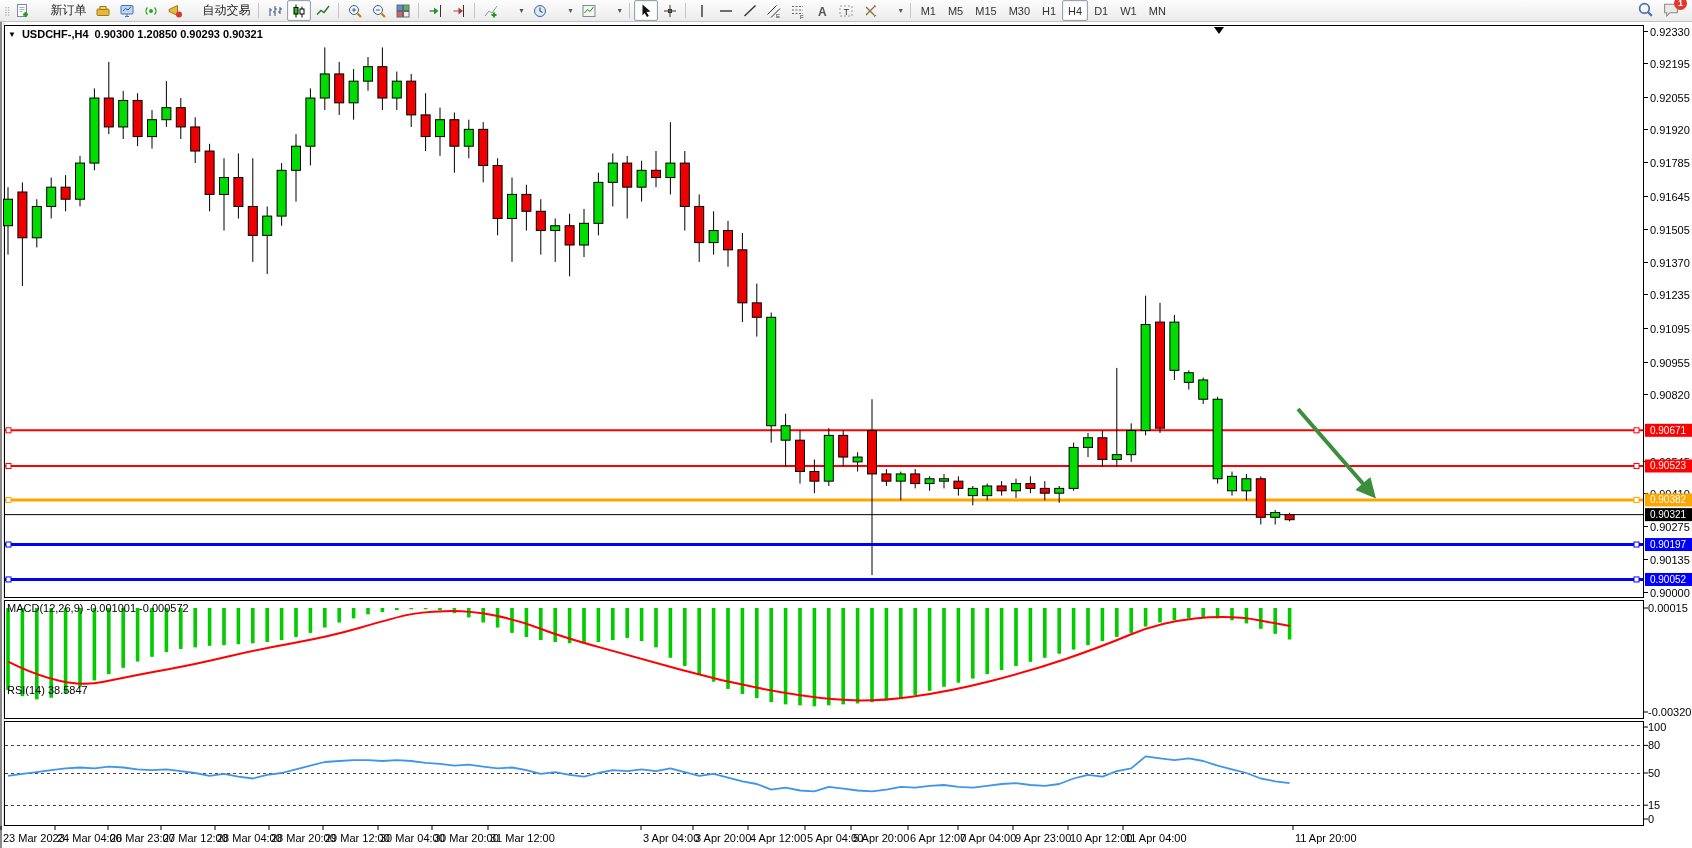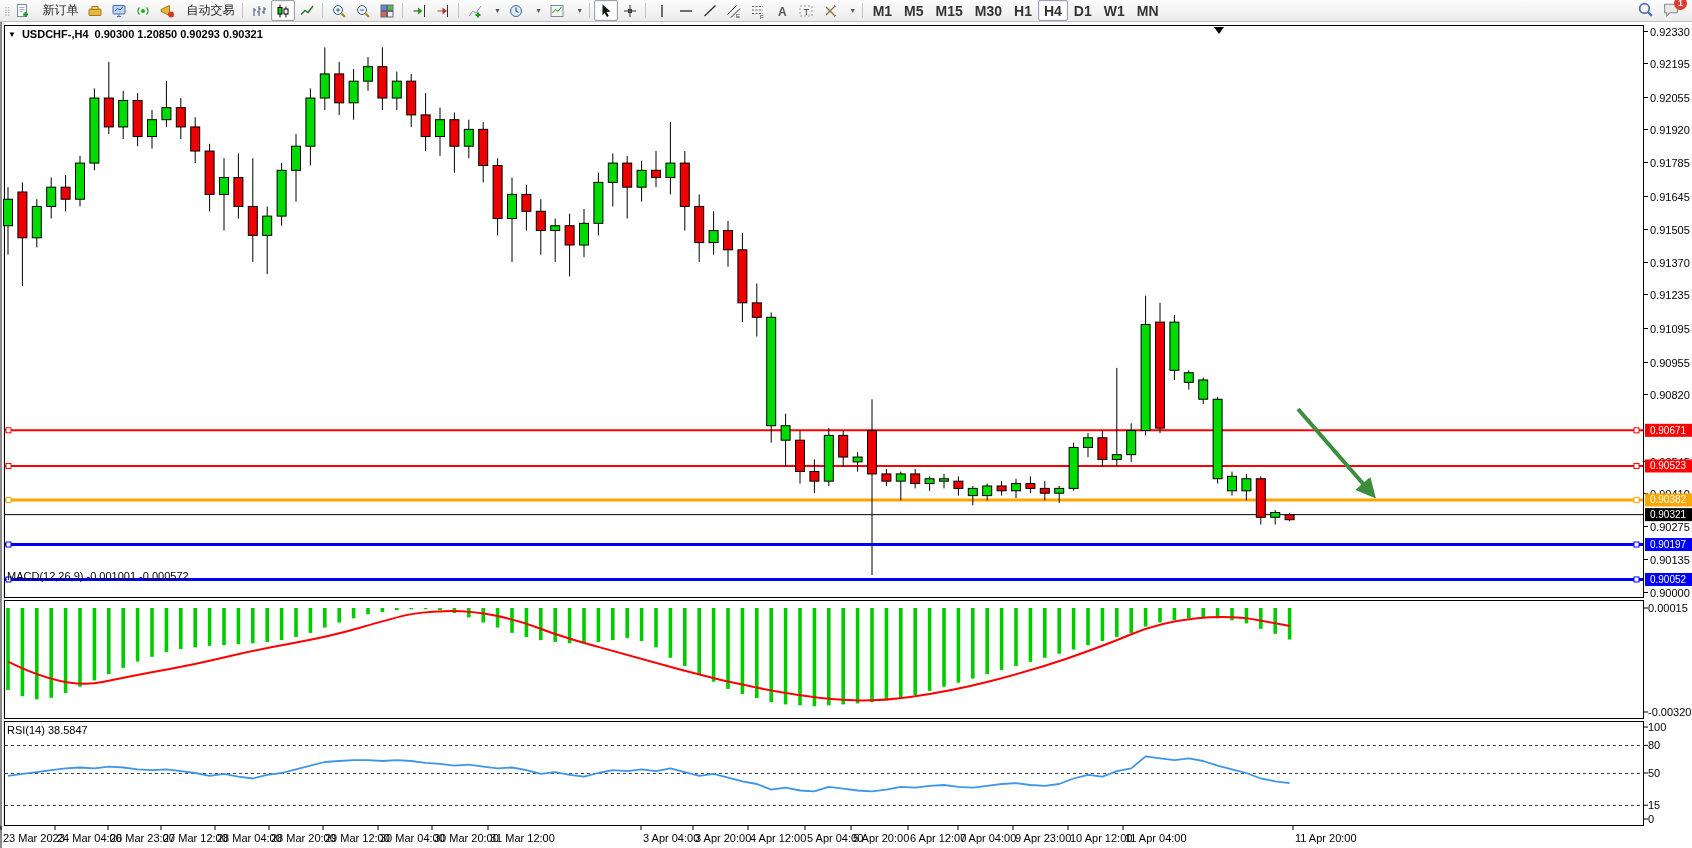--- a/index.html
+++ b/index.html
@@ -4,36 +4,36 @@
 <style>
   html,body{margin:0;padding:0;background:#fff;width:1692px;height:848px;overflow:hidden;
     font-family:"Liberation Sans",sans-serif;-webkit-font-smoothing:antialiased;position:relative;}
   
   .toolbar{position:absolute;top:0;left:0;width:1692px;height:22px;box-sizing:border-box;
     background:linear-gradient(#fdfdfd,#ebebeb);border-bottom:1px solid #c0c0c0;
     display:flex;align-items:center;padding:0 4px;z-index:10;font-size:12px;color:#222;}
   .tb-group{display:flex;align-items:center;height:22px;}
   .tsep{width:1px;height:15px;background:#c6c6c6;margin:0 4px 0 3px;}
   .grip{color:#b5b5b5;font-size:9px;letter-spacing:-2px;margin-right:2px;}
-  .tbtn{display:flex;align-items:center;gap:12px;height:19px;padding:0 3px;border:1px solid transparent;
+  .tbtn{display:flex;align-items:center;gap:20px;height:19px;padding:0 3px;border:1px solid transparent;
     border-radius:2px;cursor:default;}
   .tbtn.active{background:#fff;border:1px solid #9aa4b0;box-shadow:inset 0 0 2px #ccd;}
   .tbtn svg{display:block;}
   .caret{font-size:8px;color:#555;margin-left:1px;}
-  .tflabel{font-size:14px;font-weight:700;color:#333;padding:0 2px;}
+  .tflabel{font-size:11px;font-weight:400;color:#333;padding:0 2px;}
   .tb-right{margin-left:auto;display:flex;align-items:center;gap:8px;padding-right:8px;}
   .chatwrap{position:relative;}
   .badge{position:absolute;top:-4px;right:-7px;background:#e03a2f;color:#fff;border-radius:50%;
     width:13px;height:13px;font-size:9px;font-weight:700;display:flex;align-items:center;justify-content:center;}
   
   .ovl{position:absolute;z-index:6;pointer-events:none;color:#000;white-space:nowrap;}
   .chart-title{left:8px;top:28px;font-size:11px;font-weight:700;display:flex;gap:6px;align-items:center;}
   .chart-title .tri{font-size:8px;}
-  .macd-label{left:7px;top:570px;font-size:11px;text-align:right;}
-  .rsi-label{left:7px;top:724px;font-size:11px;}
+  .macd-label{left:7px;top:602px;font-size:11px;text-align:right;}
+  .rsi-label{left:7px;top:684px;font-size:11px;}
   #chart{position:absolute;top:0;left:0;z-index:1;}
 </style>
 </head>
 <body>
 
 <div class="toolbar">
   <div class="tb-group">
     <span class="grip">⣿</span>
     <div class="tbtn">
       <span>

